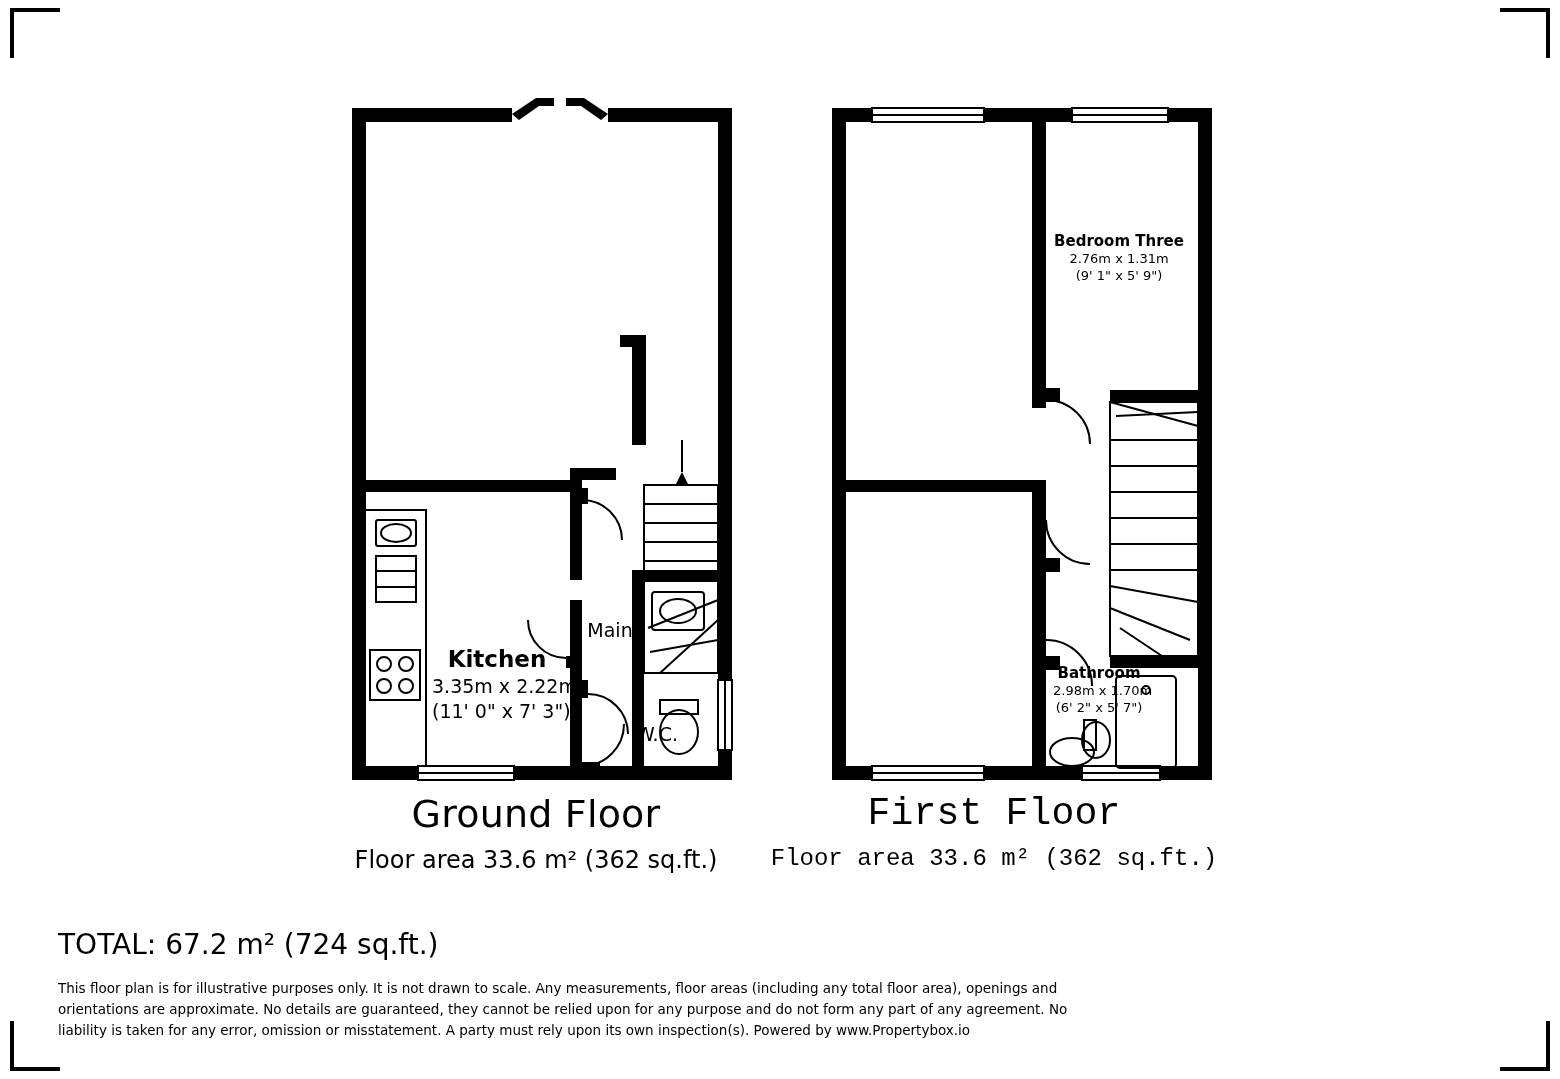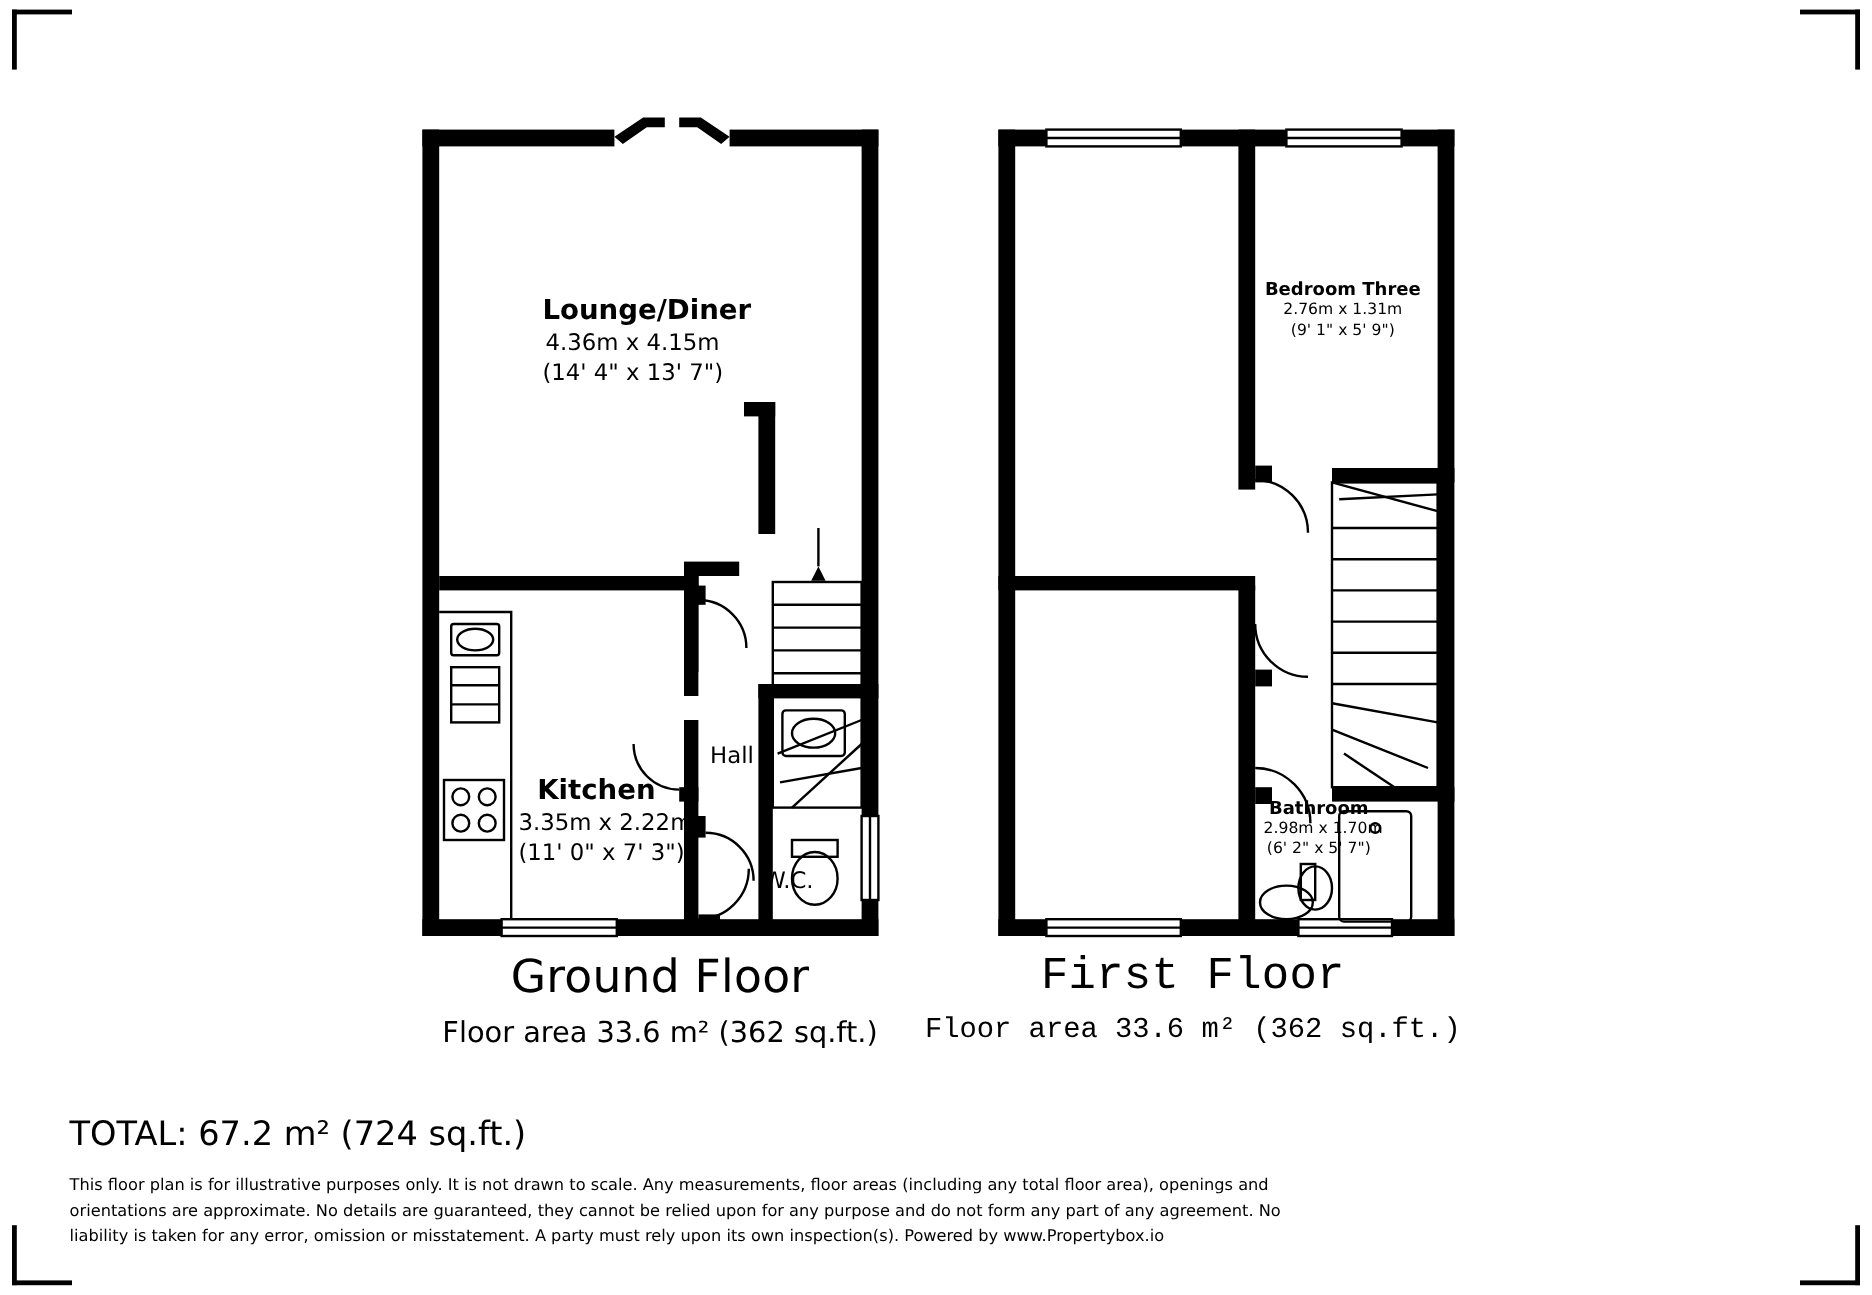--- a/index.html
+++ b/index.html
@@ -73,21 +73,21 @@
     font-size: 38px;
     font-weight: 400;
     letter-spacing: 0.2px;
     display: block;
   }
   .floor-caption .farea {
     font-size: 24px;
     display: block;
     margin-top: 10px;
   }
-  #ground-caption { left: 320px; top: 792px; }
+  #ground-caption { left: 306px; top: 792px; }
   #first-caption  { left: 764px; top: 792px; font-family: Liberation Mono, monospace; }
 
   #total-area {
     position: absolute;
     left: 58px;
     top: 928px;
     font-size: 28px;
   }
 
   #disclaimer {
@@ -192,34 +192,29 @@
       </g>
       <g fill="#000">
         <rect x="246" y="408" width="12" height="16"></rect>
         <rect x="236" y="576" width="16" height="12"></rect>
         <rect x="246" y="600" width="12" height="18"></rect>
         <rect x="252" y="682" width="18" height="14"></rect>
       </g>
     </svg>
   </div>
 
-  <div class="room-label" id="lounge-label" style="left: 452px; top: 245px; width: 150px;">
-    <span class="rname">Lounge/Diner</span>
-    <span class="rdim">4.36m x 4.15m</span>
-    <span class="rdim">(14' 4" x 13' 7")</span>
-  </div>
 
   <div class="room-label" id="kitchen-label" style="left: 432px; top: 645px; width: 130px; text-align: center;">
     <span class="rname">Kitchen</span>
     <span class="rdim">3.35m x 2.22m</span>
     <span class="rdim">(11' 0" x 7' 3")</span>
   </div>
 
   <div class="room-label plain" id="hall-label" style="left: 575px; top: 618px; width: 70px;">
-    <span class="rname">Hall</span>
+    <span class="rname">Main</span>
   </div>
 
   <div class="room-label plain" id="wc-label" style="left: 622px; top: 679px; width: 70px; margin-top: 43px;">
     <span class="rname">W.C.</span>
   </div>
 
   <div class="plan" id="first-plan">
     <svg width="420" height="720" viewBox="0 0 420 720" xmlns="http://www.w3.org/2000/svg">
       <g fill="#000">
         <rect x="22" y="28" width="14" height="672"></rect>

